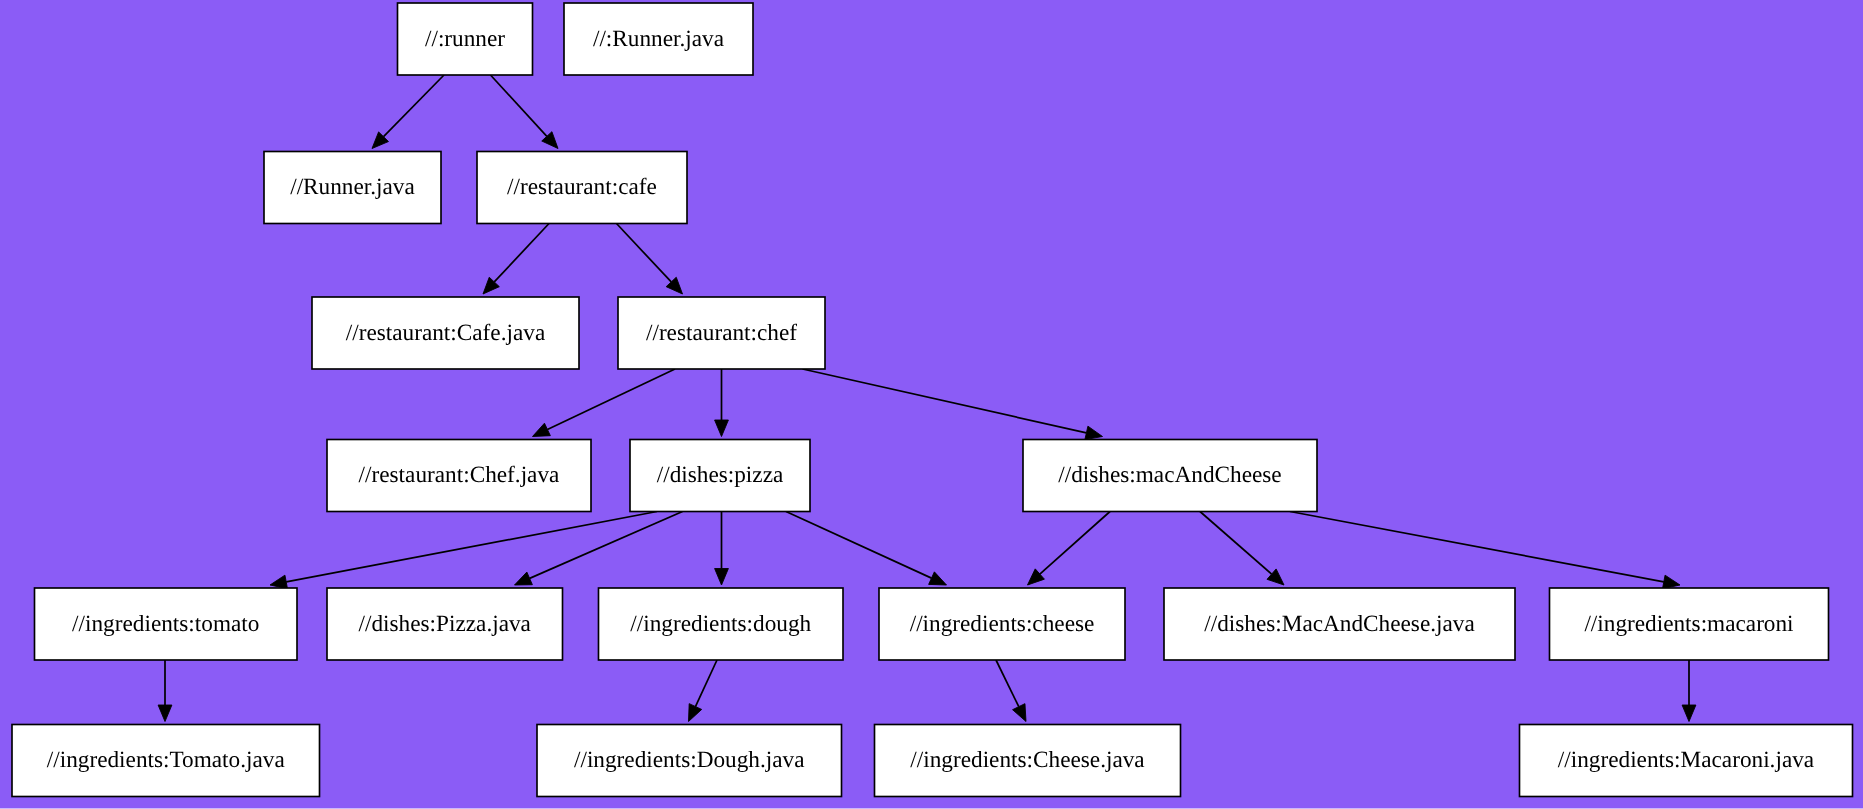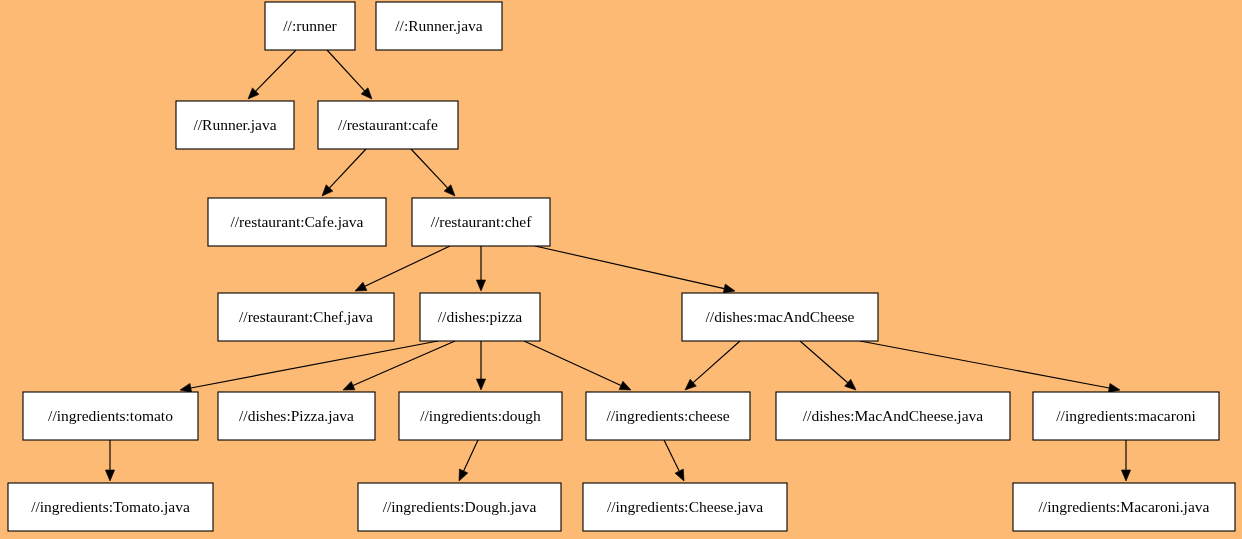--- a/index.html
+++ b/index.html
@@ -11,21 +11,21 @@
   body {
     width: 1242px;
     height: 539px;
     overflow: hidden;
     font-family: "Liberation Serif", "DejaVu Serif", serif;
   }
   #graph-root {
     position: relative;
     width: 1242px;
     height: 539px;
-    background: #fdba74;
+    background: #8b5cf6;
   }
   svg#graph-svg {
     display: block;
     width: 1242px;
     height: 539px;
   }
   .node-box {
     fill: #ffffff;
     stroke: #000000;
     stroke-width: 1.1;

